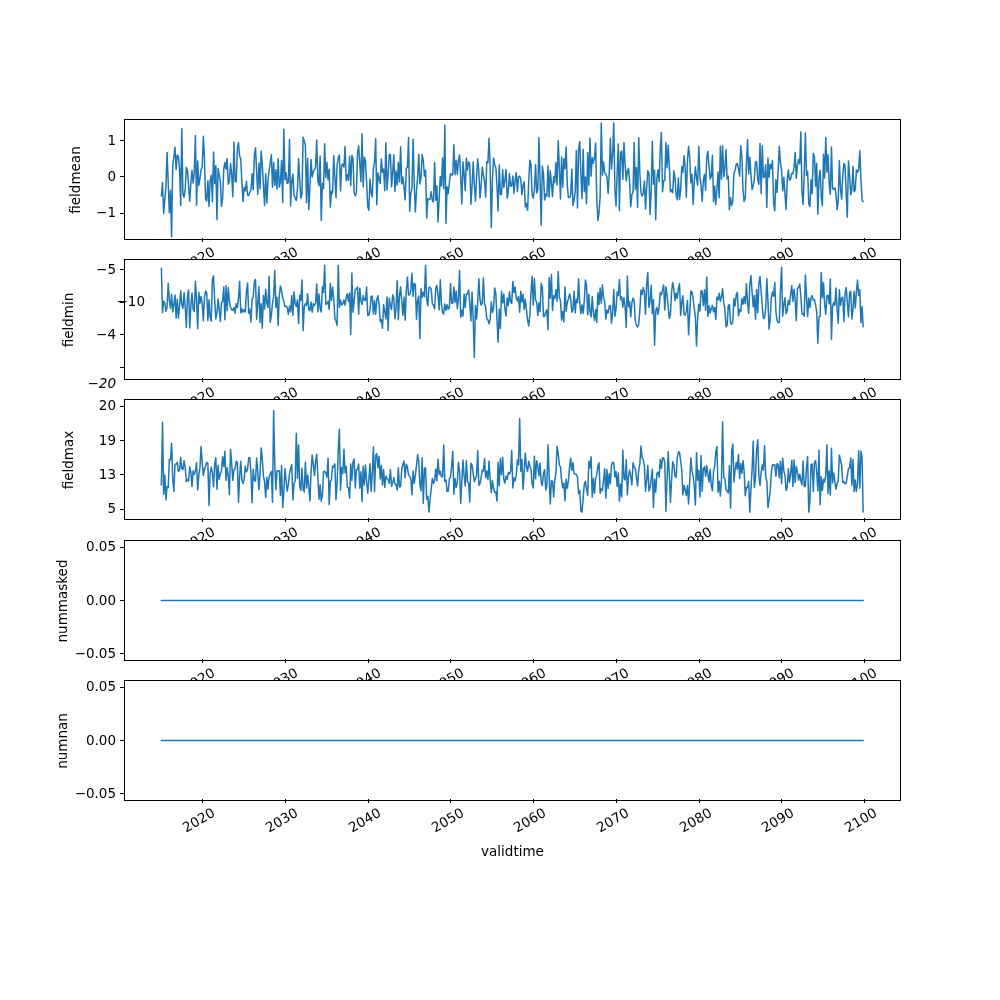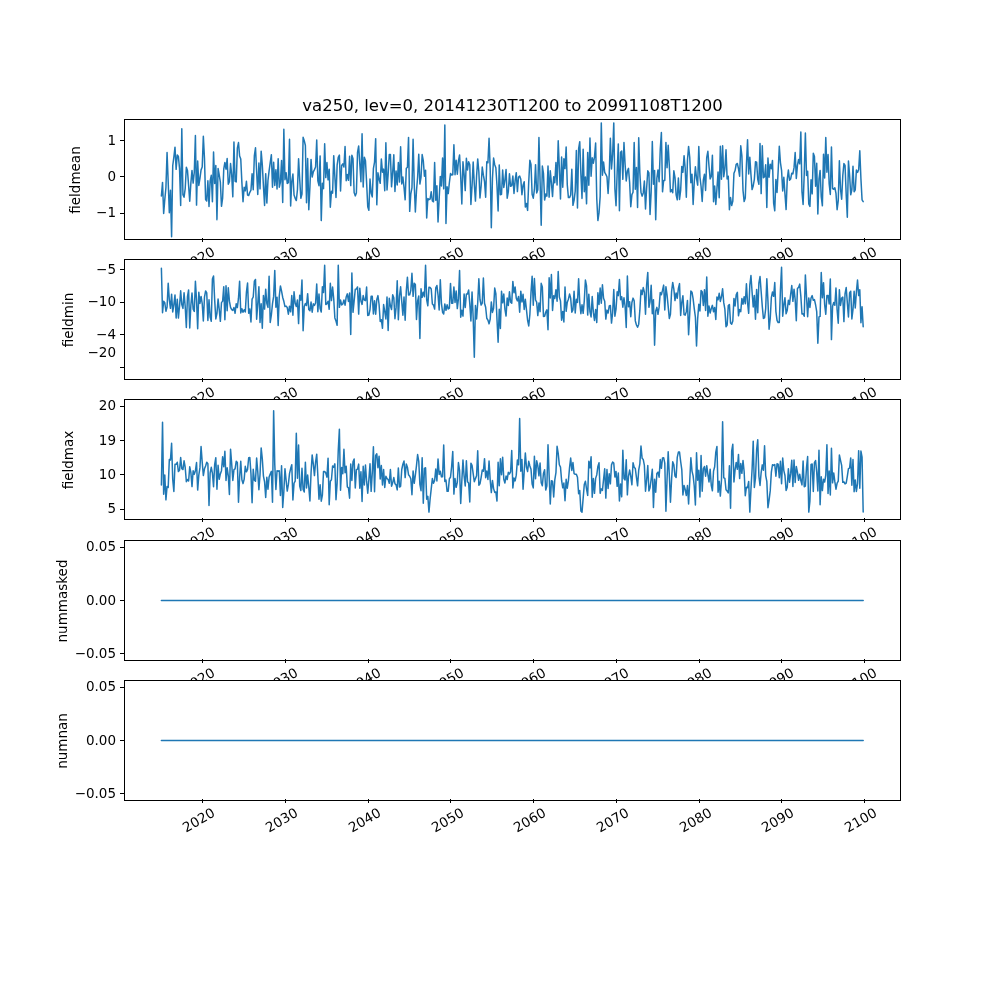--- a/index.html
+++ b/index.html
@@ -15,21 +15,20 @@
   .sub3 .ylabel{left:-63px;} .sub4 .ylabel{left:-63px;}
   .ytickmark{position:absolute;left:-5px;width:4px;height:1px;background:#000;}
   .yticklabel{position:absolute;left:-9px;transform:translate(-100%,-50%);font-size:13.5px;line-height:1;white-space:nowrap;}
   .xtickmark{position:absolute;top:118px;width:1px;height:4px;background:#000;}
   .xticklabel{position:absolute;top:125px;font-size:13.5px;line-height:1;white-space:nowrap;transform:rotate(-30deg);transform-origin:100% 0;}
 </style>
 </head>
 <body>
 
 <div class="figure">
-  <div class="fig-title">va250, lev=0, 20141230T1200 to 20991108T1200</div>
 
   <div class="subplot sub0" id="sub0">
     <div class="ylabel">fieldmean</div>
     <svg class="series" viewBox="0 0 775 119">
         <polyline points="36.39,75.94 37.53,62.39 38.66,93.50 39.79,79.60 40.93,67.48 42.06,32.61 43.20,62.30 44.33,92.71 45.46,70.18 46.60,116.84 47.73,45.76 48.86,37.08 50.00,27.14 51.13,49.36 52.27,34.96 53.40,36.54 54.53,48.36 55.67,85.47 56.80,8.77 57.93,74.60 59.07,77.24 60.20,68.57 61.34,47.23 62.47,50.42 63.60,65.37 64.74,81.22 65.87,63.06 67.00,50.44 68.14,63.10 69.27,52.53 70.41,15.59 71.54,85.12 72.67,41.11 73.81,65.49 74.94,58.26 76.07,49.90 77.21,47.08 78.34,16.20 79.48,38.60 80.61,79.55 81.74,81.04 82.88,60.82 84.01,86.43 85.14,60.90 86.28,55.30 87.41,81.65 88.55,32.04 89.68,63.51 90.81,45.60 91.95,99.63 93.08,48.47 94.21,54.95 95.35,62.08 96.48,86.30 97.62,78.26 98.75,49.15 99.88,42.50 101.02,49.16 102.15,38.59 103.28,64.31 104.42,61.75 105.55,43.54 106.69,54.76 107.82,76.85 108.95,22.10 110.09,61.26 111.22,61.94 112.36,28.20 113.49,22.54 114.62,36.08 115.76,38.98 116.89,62.60 118.02,81.76 119.16,67.20 120.29,70.83 121.43,61.32 122.56,75.01 123.69,75.44 124.83,72.36 125.96,70.20 127.09,53.74 128.23,69.64 129.36,35.62 130.50,27.85 131.63,51.52 132.76,74.45 133.90,43.03 135.03,68.87 136.16,31.14 137.30,44.88 138.43,65.88 139.57,85.52 140.70,53.63 141.83,83.09 142.97,60.48 144.10,50.94 145.23,42.57 146.37,34.73 147.50,67.26 148.64,42.33 149.77,65.54 150.90,49.84 152.04,68.88 153.17,38.80 154.30,67.13 155.44,61.98 156.57,40.41 157.71,82.59 158.84,9.30 159.97,59.71 161.11,52.65 162.24,63.44 163.37,62.61 164.51,19.34 165.64,86.02 166.78,61.39 167.91,54.05 169.04,74.94 170.18,78.31 171.31,80.58 172.44,69.75 173.58,38.71 174.71,59.51 175.85,78.30 176.98,74.05 178.11,17.28 179.25,20.66 180.38,25.47 181.51,82.73 182.65,38.40 183.78,89.63 184.92,66.92 186.05,39.39 187.18,56.97 188.32,51.79 189.45,49.64 190.58,47.02 191.72,20.07 192.85,60.75 193.99,65.65 195.12,35.88 196.25,100.61 197.39,63.19 198.52,68.64 199.66,23.81 200.79,57.61 201.92,42.48 203.06,59.86 204.19,49.23 205.32,87.23 206.46,71.28 207.59,73.16 208.73,35.63 209.86,56.61 210.99,77.57 212.13,45.22 213.26,37.29 214.39,35.08 215.53,71.05 216.66,45.44 217.80,43.86 218.93,47.04 220.06,26.54 221.20,60.67 222.33,54.45 223.46,60.36 224.60,36.20 225.73,65.60 226.87,35.13 228.00,38.68 229.13,72.44 230.27,75.87 231.40,73.04 232.53,32.38 233.67,26.00 234.80,43.88 235.94,61.77 237.07,13.84 238.20,66.89 239.34,37.13 240.47,40.84 241.60,62.41 242.74,86.66 243.87,90.23 245.01,58.99 246.14,72.92 247.27,76.88 248.41,48.65 249.54,42.05 250.67,18.63 251.81,84.86 252.94,52.76 254.08,59.38 255.21,63.35 256.34,38.91 257.48,52.29 258.61,49.14 259.74,70.75 260.88,22.69 262.01,69.93 263.15,54.24 264.28,34.49 265.41,34.39 266.55,66.84 267.68,52.52 268.81,34.86 269.95,71.42 271.08,51.02 272.22,64.89 273.35,42.50 274.48,62.09 275.62,26.87 276.75,64.00 277.88,57.07 279.02,67.34 280.15,79.81 281.29,48.25 282.42,47.42 283.55,17.40 284.69,91.37 285.82,73.82 286.95,67.91 288.09,19.23 289.22,63.88 290.36,92.06 291.49,70.76 292.62,57.30 293.76,34.16 294.89,64.06 296.03,57.23 297.16,34.52 298.29,40.55 299.43,56.23 300.56,50.29 301.69,97.99 302.83,78.55 303.96,79.64 305.10,79.13 306.23,71.72 307.36,80.98 308.50,81.82 309.63,42.56 310.76,80.33 311.90,65.70 313.03,101.90 314.17,78.96 315.30,56.39 316.43,65.90 317.57,37.94 318.70,68.86 319.83,5.01 320.97,103.48 322.10,66.85 323.24,73.55 324.37,62.73 325.50,53.47 326.64,55.04 327.77,54.78 328.90,24.78 330.04,54.67 331.17,40.33 332.31,54.13 333.44,41.01 334.57,34.90 335.71,57.04 336.84,83.91 337.97,41.85 339.11,54.34 340.24,70.61 341.38,38.33 342.51,49.97 343.64,41.64 344.78,44.73 345.91,84.41 347.04,65.91 348.18,41.93 349.31,64.54 350.45,81.12 351.58,56.13 352.71,38.93 353.85,51.73 354.98,78.05 356.11,66.25 357.25,47.03 358.38,55.17 359.52,61.50 360.65,77.21 361.78,41.84 362.92,42.69 364.05,18.20 365.18,48.34 366.32,107.82 367.45,58.43 368.59,38.04 369.72,44.73 370.85,47.74 371.99,65.76 373.12,91.06 374.25,44.89 375.39,74.80 376.52,74.31 377.66,50.03 378.79,67.49 379.92,60.09 381.06,49.55 382.19,78.14 383.33,71.65 384.46,53.80 385.59,66.37 386.73,65.62 387.86,56.11 388.99,73.38 390.13,60.68 391.26,52.64 392.40,71.58 393.53,56.99 394.66,56.09 395.80,59.27 396.93,74.63 398.06,65.12 399.20,61.66 400.33,87.02 401.47,83.54 402.60,90.38 403.73,61.90 404.87,40.15 406.00,44.52 407.13,74.18 408.27,78.16 409.40,69.70 410.54,44.65 411.67,72.88 412.80,69.71 413.94,17.51 415.07,60.56 416.20,105.13 417.34,46.02 418.47,53.40 419.61,79.99 420.74,74.09 421.87,76.10 423.01,46.06 424.14,77.13 425.27,50.79 426.41,63.00 427.54,76.58 428.68,56.72 429.81,62.74 430.94,42.47 432.08,65.05 433.21,20.76 434.34,47.88 435.48,78.95 436.61,37.09 437.75,67.18 438.88,38.68 440.01,48.60 441.15,26.95 442.28,64.87 443.41,77.60 444.55,77.59 445.68,74.94 446.82,49.34 447.95,85.36 449.08,80.45 450.22,71.18 451.35,30.45 452.48,88.03 453.62,28.82 454.75,21.65 455.89,54.10 457.02,78.39 458.15,29.36 459.29,71.68 460.42,57.09 461.55,83.85 462.69,32.40 463.82,65.28 464.96,18.11 466.09,56.25 467.22,37.85 468.36,43.16 469.49,37.08 470.63,22.97 471.76,78.71 472.89,100.52 474.03,92.66 475.16,76.41 476.29,2.88 477.43,55.14 478.56,42.07 479.70,52.42 480.83,54.35 481.96,56.73 483.10,73.48 484.23,53.99 485.36,18.36 486.50,49.05 487.63,34.45 488.77,2.88 489.90,68.85 491.03,85.73 492.17,52.33 493.30,23.88 494.43,90.72 495.57,32.26 496.70,31.15 497.84,59.35 498.97,22.48 500.10,44.51 501.24,61.02 502.37,51.09 503.50,48.32 504.64,62.69 505.77,86.67 506.91,74.66 508.04,72.26 509.17,22.57 510.31,69.26 511.44,47.61 512.57,87.56 513.71,17.76 514.84,52.71 515.98,72.35 517.11,76.15 518.24,72.92 519.38,61.12 520.51,88.95 521.64,67.95 522.78,50.79 523.91,52.78 525.05,94.54 526.18,71.81 527.31,21.41 528.45,64.26 529.58,50.43 530.71,99.82 531.85,58.37 532.98,49.92 534.12,61.73 535.25,29.47 536.38,12.59 537.52,71.85 538.65,60.43 539.78,60.46 540.92,22.39 542.05,47.77 543.19,25.24 544.32,45.69 545.45,71.85 546.59,69.72 547.72,72.64 548.85,50.87 549.99,57.64 551.12,74.73 552.26,79.85 553.39,58.12 554.52,79.41 555.66,70.31 556.79,46.41 557.92,52.27 559.06,35.69 560.19,48.30 561.33,77.16 562.46,40.25 563.59,26.40 564.73,37.26 565.86,62.76 567.00,54.18 568.13,84.56 569.26,61.92 570.40,46.80 571.53,58.26 572.66,65.12 573.80,26.42 574.93,56.73 576.07,66.49 577.20,81.48 578.33,59.92 579.47,54.25 580.60,70.42 581.73,37.39 582.87,31.31 584.00,46.24 585.14,58.98 586.27,56.44 587.40,35.23 588.54,81.77 589.67,65.95 590.80,84.40 591.94,68.62 593.07,51.95 594.21,77.67 595.34,26.29 596.47,59.26 597.61,25.68 598.74,56.64 599.87,48.90 601.01,29.86 602.14,58.88 603.28,56.31 604.41,89.75 605.54,77.58 606.68,85.51 607.81,81.10 608.94,53.27 610.08,50.56 611.21,44.25 612.35,43.45 613.48,48.62 614.61,56.14 615.75,25.80 616.88,35.81 618.01,70.37 619.15,81.60 620.28,78.04 621.42,45.33 622.55,19.68 623.68,54.07 624.82,37.26 625.95,54.43 627.08,69.62 628.22,65.95 629.35,59.37 630.49,41.75 631.62,42.15 632.75,59.43 633.89,64.23 635.02,23.62 636.15,73.62 637.29,25.84 638.42,57.82 639.56,56.78 640.69,44.84 641.82,87.59 642.96,38.07 644.09,57.13 645.22,44.18 646.36,48.67 647.49,40.43 648.63,83.02 649.76,90.80 650.89,59.38 652.03,72.56 653.16,50.73 654.30,26.36 655.43,42.59 656.56,50.33 657.70,70.98 658.83,57.32 659.96,73.84 661.10,89.58 662.23,59.70 663.37,50.08 664.50,60.23 665.63,59.03 666.77,53.17 667.90,53.86 669.03,47.67 670.17,32.51 671.30,58.40 672.44,45.31 673.57,39.45 674.70,43.85 675.84,11.90 676.97,71.72 678.10,84.45 679.24,53.80 680.37,13.04 681.51,55.38 682.64,51.27 683.77,83.95 684.91,86.37 686.04,59.69 687.17,73.86 688.31,33.29 689.44,36.52 690.58,66.30 691.71,43.35 692.84,94.02 693.98,58.98 695.11,50.46 696.24,76.70 697.38,85.81 698.51,34.25 699.65,58.01 700.78,17.61 701.91,52.14 703.05,34.48 704.18,63.90 705.31,74.47 706.45,27.00 707.58,68.65 708.72,69.23 709.85,67.77 710.98,73.39 712.12,89.77 713.25,80.56 714.38,40.70 715.52,69.22 716.65,79.15 717.79,55.63 718.92,43.55 720.05,45.43 721.19,74.35 722.32,97.33 723.45,41.12 724.59,54.94 725.72,74.72 726.86,69.91 727.99,46.33 729.12,71.80 730.26,69.79 731.39,49.99 732.52,52.44 733.66,49.78 734.79,30.71 735.93,58.87 737.06,79.80 738.19,81.60" fill="none" stroke="#1f77b4" stroke-width="1.5" stroke-linejoin="round" stroke-linecap="round"></polyline>
       </svg>
   <div class="ytickmark" style="top: 20.4152px;"></div>
       <span class="yticklabel" style="top: 20.9152px;">1</span>
       <div class="ytickmark" style="top: 56.4758px;"></div>
       <span class="yticklabel" style="top: 56.9758px;">0</span>
@@ -56,25 +55,25 @@
     </div>
 
   <div class="subplot sub1" id="sub1">
     <div class="ylabel">fieldmin</div>
     <svg class="series" viewBox="0 0 775 119">
         <polyline points="36.39,8.18 37.53,52.63 38.66,41.30 39.79,42.75 40.93,51.27 42.06,46.96 43.20,23.18 44.33,39.97 45.46,48.34 46.60,34.14 47.73,51.97 48.86,44.57 50.00,34.91 51.13,58.08 52.27,39.19 53.40,58.08 54.53,46.19 55.67,30.85 56.80,44.58 57.93,48.40 59.07,32.79 60.20,46.54 61.34,67.41 62.47,36.52 63.60,29.99 64.74,67.98 65.87,45.24 67.00,33.11 68.14,49.24 69.27,51.38 70.41,21.33 71.54,40.16 72.67,68.67 73.81,32.19 74.94,43.48 76.07,36.48 77.21,43.60 78.34,61.04 79.48,37.15 80.61,30.99 81.74,32.98 82.88,60.57 84.01,39.71 85.14,57.09 86.28,61.33 87.41,19.05 88.55,15.91 89.68,40.13 90.81,58.88 91.95,53.40 93.08,39.11 94.21,49.33 95.35,61.35 96.48,42.65 97.62,41.09 98.75,26.71 99.88,59.71 101.02,25.85 102.15,50.67 103.28,27.82 104.42,41.15 105.55,47.40 106.69,49.69 107.82,50.45 108.95,47.40 110.09,53.26 111.22,43.63 112.36,47.58 113.49,38.18 114.62,21.16 115.76,52.92 116.89,48.79 118.02,52.27 119.16,49.72 120.29,51.97 121.43,31.99 122.56,23.07 123.69,53.25 124.83,49.00 125.96,62.00 127.09,39.16 128.23,36.99 129.36,21.19 130.50,19.46 131.63,59.17 132.76,43.86 133.90,26.71 135.03,62.39 136.16,43.73 137.30,68.27 138.43,35.55 139.57,49.09 140.70,29.13 141.83,43.44 142.97,47.36 144.10,16.20 145.23,62.48 146.37,54.99 147.50,43.58 148.64,36.39 149.77,10.39 150.90,47.25 152.04,37.33 153.17,65.53 154.30,35.78 155.44,25.91 156.57,31.10 157.71,37.44 158.84,41.29 159.97,46.59 161.11,46.12 162.24,47.53 163.37,54.19 164.51,46.16 165.64,51.83 166.78,35.50 167.91,55.27 169.04,31.73 170.18,43.24 171.31,46.53 172.44,39.96 173.58,63.60 174.71,35.35 175.85,40.18 176.98,19.99 178.11,70.70 179.25,46.50 180.38,43.45 181.51,45.53 182.65,33.63 183.78,49.58 184.92,50.79 186.05,42.04 187.18,52.15 188.32,43.85 189.45,45.37 190.58,43.02 191.72,23.96 192.85,51.64 193.99,34.12 195.12,48.61 196.25,52.06 197.39,26.66 198.52,32.53 199.66,5.20 200.79,44.57 201.92,43.66 203.06,41.21 204.19,49.28 205.32,23.21 206.46,40.61 207.59,27.10 208.73,38.80 209.86,57.91 210.99,60.99 212.13,65.33 213.26,5.20 214.39,47.37 215.53,40.08 216.66,44.93 217.80,44.00 218.93,39.92 220.06,45.16 221.20,36.90 222.33,33.83 223.46,41.45 224.60,33.01 225.73,74.42 226.87,12.89 228.00,52.30 229.13,41.14 230.27,29.20 231.40,29.11 232.53,26.93 233.67,54.10 234.80,28.15 235.94,41.02 237.07,44.39 238.20,35.56 239.34,40.06 240.47,40.62 241.60,27.11 242.74,55.42 243.87,55.14 245.01,49.50 246.14,36.31 247.27,36.19 248.41,54.03 249.54,40.81 250.67,54.15 251.81,39.53 252.94,35.60 254.08,44.48 255.21,61.57 256.34,59.74 257.48,68.30 258.61,44.57 259.74,51.42 260.88,58.99 262.01,37.07 263.15,70.58 264.28,38.28 265.41,45.88 266.55,49.46 267.68,34.72 268.81,37.75 269.95,58.72 271.08,47.63 272.22,20.77 273.35,59.68 274.48,36.17 275.62,26.86 276.75,41.50 277.88,55.16 279.02,37.11 280.15,60.20 281.29,31.15 282.42,17.18 283.55,35.02 284.69,34.83 285.82,30.24 286.95,13.23 288.09,36.36 289.22,23.14 290.36,24.58 291.49,59.42 292.62,40.82 293.76,35.99 294.89,78.45 296.03,28.87 297.16,37.37 298.29,32.16 299.43,36.69 300.56,5.20 301.69,39.76 302.83,45.82 303.96,27.15 305.10,27.46 306.23,29.00 307.36,44.01 308.50,45.09 309.63,49.10 310.76,27.93 311.90,25.46 313.03,34.81 314.17,49.95 315.30,19.73 316.43,43.30 317.57,52.26 318.70,54.04 319.83,43.91 320.97,50.28 322.10,44.82 323.24,48.99 324.37,48.11 325.50,23.39 326.64,43.32 327.77,43.14 328.90,26.90 330.04,42.43 331.17,31.04 332.31,48.58 333.44,38.63 334.57,10.41 335.71,57.19 336.84,50.32 337.97,56.11 339.11,34.05 340.24,47.55 341.38,33.94 342.51,33.93 343.64,30.02 344.78,43.67 345.91,60.91 347.04,31.99 348.18,57.66 349.31,97.35 350.45,45.48 351.58,59.03 352.71,42.86 353.85,18.86 354.98,39.48 356.11,45.01 357.25,43.05 358.38,17.96 359.52,43.26 360.65,47.28 361.78,58.24 362.92,60.06 364.05,63.87 365.18,59.28 366.32,41.88 367.45,52.40 368.59,48.26 369.72,28.10 370.85,33.64 371.99,59.54 373.12,82.31 374.25,49.18 375.39,68.43 376.52,31.31 377.66,42.85 378.79,34.05 379.92,49.18 381.06,56.06 382.19,38.02 383.33,45.50 384.46,31.72 385.59,42.22 386.73,43.22 387.86,21.38 388.99,32.73 390.13,27.10 391.26,38.16 392.40,40.91 393.53,36.40 394.66,52.23 395.80,31.16 396.93,41.90 398.06,34.34 399.20,49.45 400.33,39.33 401.47,49.87 402.60,60.26 403.73,65.97 404.87,54.46 406.00,32.59 407.13,16.20 408.27,45.21 409.40,18.49 410.54,39.98 411.67,42.11 412.80,55.59 413.94,43.08 415.07,51.62 416.20,23.37 417.34,26.91 418.47,56.40 419.61,56.21 420.74,52.06 421.87,49.88 423.01,69.71 424.14,17.73 425.27,37.99 426.41,14.48 427.54,50.56 428.68,35.63 429.81,38.52 430.94,29.71 432.08,41.25 433.21,11.56 434.34,37.05 435.48,40.91 436.61,60.14 437.75,51.44 438.88,61.90 440.01,26.90 441.15,51.34 442.28,42.20 443.41,39.21 444.55,34.06 445.68,38.28 446.82,52.19 447.95,49.83 449.08,31.28 450.22,52.95 451.35,39.29 452.48,42.37 453.62,18.82 454.75,42.48 455.89,53.78 457.02,44.77 458.15,53.32 459.29,40.83 460.42,20.04 461.55,25.95 462.69,55.09 463.82,34.13 464.96,51.84 466.09,56.92 467.22,36.58 468.36,52.38 469.49,60.51 470.63,49.61 471.76,62.58 472.89,32.71 474.03,44.38 475.16,28.05 476.29,43.13 477.43,24.77 478.56,38.30 479.70,41.30 480.83,59.11 481.96,50.12 483.10,53.01 484.23,46.00 485.36,45.48 486.50,63.11 487.63,53.02 488.77,29.62 489.90,56.13 491.03,49.05 492.17,31.75 493.30,35.61 494.43,19.62 495.57,39.64 496.70,36.70 497.84,47.28 498.97,37.76 500.10,46.18 501.24,67.46 502.37,15.95 503.50,46.76 504.64,41.66 505.77,56.79 506.91,42.55 508.04,38.12 509.17,40.69 510.31,60.91 511.44,64.99 512.57,67.24 513.71,64.14 514.84,50.43 515.98,30.05 517.11,34.51 518.24,27.56 519.38,32.07 520.51,54.23 521.64,24.45 522.78,12.38 523.91,47.28 525.05,41.75 526.18,25.29 527.31,53.68 528.45,39.64 529.58,85.14 530.71,51.00 531.85,47.38 532.98,54.34 534.12,47.16 535.25,32.56 536.38,34.74 537.52,30.16 538.65,25.11 539.78,50.00 540.92,26.68 542.05,34.93 543.19,46.56 544.32,58.43 545.45,54.27 546.59,31.57 547.72,22.41 548.85,29.11 549.99,40.58 551.12,32.89 552.26,38.28 553.39,28.35 554.52,23.61 555.66,55.39 556.79,42.36 557.92,35.72 559.06,54.67 560.19,55.13 561.33,51.63 562.46,40.40 563.59,74.74 564.73,53.59 565.86,31.00 567.00,32.18 568.13,38.88 569.26,48.55 570.40,57.14 571.53,86.04 572.66,58.62 573.80,44.36 574.93,50.94 576.07,30.58 577.20,31.74 578.33,45.56 579.47,29.72 580.60,50.45 581.73,17.09 582.87,56.16 584.00,46.03 585.14,52.96 586.27,48.54 587.40,45.35 588.54,51.78 589.67,47.46 590.80,59.52 591.94,36.99 593.07,39.84 594.21,33.29 595.34,41.44 596.47,36.76 597.61,28.72 598.74,42.65 599.87,49.24 601.01,66.73 602.14,65.13 603.28,45.62 604.41,44.50 605.54,62.95 606.68,64.18 607.81,60.94 608.94,38.43 610.08,45.93 611.21,34.82 612.35,32.34 613.48,55.77 614.61,49.55 615.75,51.77 616.88,38.46 618.01,44.22 619.15,36.67 620.28,43.71 621.42,23.68 622.55,42.79 623.68,53.33 624.82,25.01 625.95,15.48 627.08,32.03 628.22,46.92 629.35,35.44 630.49,59.17 631.62,29.38 632.75,52.63 633.89,23.11 635.02,16.57 636.15,31.49 637.29,46.52 638.42,58.41 639.56,57.90 640.69,48.72 641.82,18.67 642.96,41.34 644.09,69.25 645.22,58.46 646.36,37.56 647.49,31.99 648.63,36.36 649.76,22.48 650.89,51.49 652.03,60.37 653.16,62.59 654.30,62.49 655.43,30.30 656.56,7.30 657.70,56.15 658.83,44.86 659.96,37.71 661.10,53.85 662.23,50.27 663.37,40.25 664.50,44.48 665.63,34.49 666.77,25.47 667.90,41.34 669.03,29.15 670.17,39.61 671.30,60.65 672.44,28.51 673.57,27.40 674.70,24.12 675.84,36.24 676.97,53.88 678.10,53.76 679.24,56.28 680.37,14.89 681.51,36.53 682.64,56.68 683.77,37.88 684.91,47.41 686.04,37.98 687.17,35.62 688.31,40.32 689.44,39.61 690.58,44.75 691.71,51.59 692.84,83.17 693.98,56.92 695.11,56.42 696.24,12.42 697.38,37.83 698.51,22.64 699.65,44.73 700.78,54.33 701.91,35.48 703.05,35.40 704.18,44.01 705.31,18.98 706.45,79.62 707.58,46.16 708.72,42.47 709.85,45.32 710.98,27.92 712.12,49.96 713.25,63.15 714.38,29.84 715.52,45.51 716.65,38.04 717.79,37.14 718.92,61.60 720.05,33.62 721.19,27.58 722.32,42.59 723.45,57.04 724.59,33.02 725.72,31.20 726.86,59.02 727.99,49.36 729.12,31.25 730.26,48.01 731.39,31.89 732.52,20.10 733.66,35.58 734.79,29.73 735.93,62.68 737.06,46.67 738.19,66.69" fill="none" stroke="#1f77b4" stroke-width="1.5" stroke-linejoin="round" stroke-linecap="round"></polyline>
       </svg>
   <div class="ytickmark" style="top: 9.2541px;"></div>
       <span class="yticklabel" style="top: 9.7541px;">−5</span>
       <div class="ytickmark" style="top: 41.7678px;"></div>
-      <span class="yticklabel" style="top: 42.2678px;">−10</span>
+      <span class="yticklabel" style="top: 42.2678px; margin-left: 29px;">−10</span>
       <div class="ytickmark" style="top: 74.2814px;"></div>
       <span class="yticklabel" style="top: 74.7814px;">−4</span>
       <div class="ytickmark" style="top: 106.795px;"></div>
-      <span class="yticklabel" style="top: 93px;">−20</span>
+      <span class="yticklabel" style="top: 124px; font-style: italic;">−20</span>
       <div class="xtickmark" style="left: 77.2481px;"></div>
       <span class="xticklabel" style="right: 689.252px;">2020</span>
       <div class="xtickmark" style="left: 159.959px;"></div>
       <span class="xticklabel" style="right: 606.541px;">2030</span>
       <div class="xtickmark" style="left: 242.67px;"></div>
       <span class="xticklabel" style="right: 523.83px;">2040</span>
       <div class="xtickmark" style="left: 325.38px;"></div>
       <span class="xticklabel" style="right: 441.12px;">2050</span>
       <div class="xtickmark" style="left: 408.091px;"></div>
       <span class="xticklabel" style="right: 358.409px;">2060</span>
@@ -91,21 +90,21 @@
   <div class="subplot sub2" id="sub2">
     <div class="ylabel">fieldmax</div>
     <svg class="series" viewBox="0 0 775 119">
         <polyline points="36.39,85.02 37.53,22.35 38.66,94.17 39.79,74.92 40.93,99.85 42.06,86.45 43.20,87.44 44.33,59.55 45.46,59.99 46.60,43.36 47.73,79.51 48.86,91.52 50.00,64.17 51.13,64.37 52.27,62.25 53.40,71.58 54.53,70.19 55.67,57.46 56.80,68.75 57.93,69.57 59.07,60.79 60.20,67.49 61.34,81.68 62.47,79.53 63.60,81.01 64.74,66.85 65.87,72.34 67.00,86.62 68.14,70.76 69.27,74.37 70.41,70.79 71.54,62.50 72.67,90.09 73.81,75.12 74.94,67.88 76.07,46.51 77.21,62.19 78.34,75.53 79.48,68.83 80.61,65.97 81.74,62.32 82.88,63.74 84.01,105.52 85.14,72.83 86.28,67.30 87.41,73.29 88.55,86.79 89.68,64.33 90.81,57.70 91.95,89.26 93.08,65.30 94.21,79.27 95.35,73.96 96.48,70.66 97.62,56.73 98.75,66.79 99.88,51.33 101.02,80.39 102.15,67.85 103.28,75.64 104.42,94.52 105.55,49.30 106.69,63.92 107.82,80.40 108.95,69.65 110.09,68.87 111.22,61.24 112.36,62.57 113.49,102.23 114.62,76.94 115.76,61.22 116.89,79.73 118.02,83.62 119.16,79.31 120.29,66.37 121.43,71.82 122.56,69.39 123.69,57.78 124.83,57.57 125.96,73.68 127.09,102.82 128.23,69.28 129.36,80.23 130.50,81.17 131.63,58.11 132.76,71.57 133.90,89.72 135.03,74.43 136.16,47.88 137.30,58.71 138.43,76.08 139.57,81.74 140.70,97.50 141.83,77.28 142.97,89.14 144.10,77.07 145.23,73.94 146.37,71.39 147.50,102.18 148.64,10.66 149.77,64.35 150.90,89.43 152.04,70.66 153.17,71.26 154.30,70.71 155.44,95.53 156.57,65.65 157.71,107.56 158.84,91.46 159.97,68.74 161.11,80.35 162.24,91.08 163.37,84.40 164.51,73.56 165.64,68.55 166.78,64.76 167.91,99.90 169.04,83.25 170.18,81.06 171.31,33.35 172.44,78.32 173.58,45.05 174.71,85.97 175.85,90.47 176.98,68.35 178.11,89.40 179.25,91.97 180.38,62.18 181.51,87.92 182.65,75.11 183.78,86.93 184.92,100.91 186.05,73.00 187.18,54.91 188.32,64.04 189.45,75.60 190.58,62.08 191.72,54.14 192.85,75.95 193.99,99.16 195.12,84.71 196.25,101.17 197.39,95.18 198.52,71.48 199.66,71.47 200.79,72.94 201.92,77.12 203.06,58.13 204.19,104.74 205.32,81.20 206.46,79.76 207.59,65.98 208.73,67.22 209.86,63.84 210.99,99.77 212.13,83.09 213.26,50.33 214.39,29.21 215.53,90.14 216.66,67.49 217.80,73.66 218.93,49.21 220.06,72.68 221.20,66.21 222.33,86.95 223.46,87.81 224.60,98.13 225.73,64.04 226.87,80.56 228.00,61.68 229.13,58.93 230.27,87.91 231.40,69.75 232.53,69.11 233.67,64.11 234.80,88.24 235.94,71.72 237.07,101.59 238.20,66.30 239.34,84.91 240.47,65.02 241.60,81.18 242.74,93.13 243.87,79.62 245.01,63.69 246.14,91.37 247.27,72.97 248.41,46.77 249.54,91.78 250.67,55.46 251.81,53.75 252.94,67.77 254.08,56.16 255.21,78.88 256.34,65.48 257.48,84.97 258.61,69.47 259.74,87.39 260.88,76.32 262.01,78.67 263.15,79.51 264.28,83.23 265.41,69.61 266.55,86.22 267.68,82.86 268.81,77.55 269.95,83.72 271.08,84.88 272.22,89.87 273.35,67.88 274.48,87.06 275.62,86.32 276.75,69.50 277.88,64.27 279.02,61.03 280.15,77.62 281.29,63.89 282.42,67.20 283.55,74.79 284.69,76.20 285.82,78.75 286.95,94.65 288.09,70.94 289.22,83.30 290.36,75.05 291.49,65.61 292.62,54.59 293.76,61.27 294.89,84.48 296.03,90.70 297.16,57.73 298.29,103.24 299.43,68.36 300.56,67.78 301.69,99.21 302.83,96.39 303.96,112.12 305.10,99.16 306.23,88.88 307.36,78.49 308.50,83.23 309.63,80.50 310.76,69.09 311.90,81.01 313.03,59.00 314.17,74.43 315.30,71.20 316.43,76.87 317.57,76.65 318.70,45.00 319.83,81.38 320.97,80.11 322.10,91.37 323.24,91.19 324.37,78.70 325.50,77.26 326.64,66.54 327.77,51.43 328.90,94.11 330.04,78.52 331.17,87.32 332.31,82.40 333.44,62.56 334.57,70.58 335.71,103.39 336.84,80.64 337.97,59.93 339.11,76.25 340.24,85.89 341.38,60.83 342.51,81.78 343.64,83.07 344.78,102.03 345.91,63.23 347.04,65.33 348.18,73.66 349.31,81.75 350.45,78.61 351.58,75.70 352.71,50.69 353.85,85.27 354.98,83.88 356.11,77.59 357.25,70.07 358.38,71.28 359.52,58.64 360.65,77.69 361.78,71.05 362.92,79.46 364.05,60.96 365.18,79.84 366.32,92.62 367.45,80.40 368.59,88.62 369.72,92.40 370.85,91.91 371.99,101.07 373.12,62.20 374.25,85.81 375.39,58.73 376.52,74.76 377.66,57.31 378.79,79.19 379.92,82.92 381.06,76.08 382.19,79.51 383.33,72.31 384.46,74.02 385.59,71.87 386.73,50.46 387.86,87.89 388.99,77.92 390.13,80.87 391.26,75.15 392.40,60.01 393.53,64.75 394.66,18.61 395.80,71.21 396.93,59.47 398.06,89.32 399.20,71.65 400.33,52.93 401.47,67.01 402.60,71.53 403.73,61.33 404.87,65.91 406.00,69.28 407.13,83.97 408.27,87.88 409.40,56.36 410.54,78.80 411.67,60.77 412.80,65.67 413.94,75.87 415.07,63.02 416.20,82.74 417.34,85.79 418.47,73.40 419.61,69.78 420.74,89.94 421.87,86.01 423.01,44.75 424.14,75.49 425.27,103.88 426.41,80.66 427.54,81.10 428.68,97.02 429.81,79.80 430.94,72.68 432.08,46.37 433.21,53.43 434.34,64.71 435.48,67.14 436.61,80.47 437.75,87.86 438.88,83.06 440.01,100.67 441.15,79.32 442.28,88.23 443.41,80.59 444.55,67.54 445.68,58.09 446.82,70.49 447.95,62.50 449.08,73.68 450.22,74.29 451.35,74.14 452.48,77.30 453.62,93.70 454.75,90.53 455.89,110.88 457.02,112.12 458.15,98.35 459.29,84.46 460.42,81.27 461.55,89.11 462.69,95.37 463.82,61.24 464.96,67.86 466.09,56.85 467.22,97.17 468.36,78.56 469.49,93.32 470.63,78.38 471.76,74.89 472.89,66.39 474.03,62.83 475.16,93.26 476.29,88.87 477.43,90.34 478.56,79.43 479.70,68.76 480.83,98.10 481.96,69.44 483.10,88.53 484.23,73.79 485.36,83.86 486.50,64.88 487.63,62.00 488.77,63.07 489.90,77.05 491.03,71.46 492.17,86.35 493.30,72.94 494.43,101.02 495.57,83.98 496.70,96.82 497.84,50.27 498.97,78.46 500.10,79.99 501.24,59.83 502.37,94.87 503.50,76.07 504.64,70.03 505.77,76.45 506.91,84.83 508.04,62.73 509.17,67.20 510.31,68.49 511.44,77.30 512.57,85.86 513.71,70.08 514.84,63.78 515.98,46.06 517.11,58.30 518.24,59.45 519.38,65.45 520.51,91.21 521.64,80.01 522.78,65.51 523.91,90.99 525.05,87.72 526.18,79.03 527.31,69.23 528.45,107.58 529.58,79.30 530.71,92.30 531.85,73.53 532.98,72.16 534.12,77.19 535.25,59.61 536.38,68.33 537.52,57.91 538.65,57.64 539.78,63.13 540.92,111.24 542.05,79.17 543.19,51.67 544.32,75.33 545.45,102.33 546.59,79.10 547.72,61.75 548.85,64.73 549.99,76.12 551.12,77.46 552.26,57.32 553.39,52.05 554.52,52.12 555.66,61.51 556.79,69.56 557.92,94.92 559.06,85.47 560.19,89.51 561.33,95.54 562.46,85.54 563.59,103.92 564.73,81.32 565.86,57.67 567.00,71.12 568.13,75.93 569.26,86.28 570.40,105.03 571.53,52.87 572.66,80.15 573.80,70.25 574.93,96.95 576.07,55.55 577.20,91.21 578.33,68.94 579.47,66.49 580.60,76.27 581.73,65.64 582.87,74.38 584.00,81.93 585.14,69.13 586.27,85.31 587.40,90.75 588.54,71.10 589.67,66.73 590.80,52.11 591.94,46.41 593.07,92.20 594.21,81.20 595.34,96.12 596.47,80.19 597.61,21.78 598.74,77.79 599.87,78.44 601.01,89.78 602.14,91.02 603.28,92.97 604.41,65.73 605.54,108.27 606.68,51.03 607.81,44.16 608.94,81.96 610.08,69.86 611.21,62.44 612.35,69.28 613.48,54.38 614.61,78.57 615.75,63.54 616.88,73.36 618.01,60.57 619.15,71.78 620.28,95.72 621.42,87.18 622.55,87.62 623.68,81.42 624.82,112.12 625.95,89.33 627.08,69.54 628.22,41.13 629.35,87.46 630.49,77.92 631.62,49.82 632.75,39.67 633.89,76.23 635.02,85.42 636.15,72.52 637.29,64.87 638.42,70.16 639.56,45.69 640.69,75.56 641.82,81.33 642.96,107.68 644.09,100.07 645.22,90.92 646.36,72.16 647.49,64.74 648.63,65.49 649.76,64.45 650.89,76.26 652.03,63.81 653.16,64.16 654.30,77.81 655.43,61.25 656.56,83.75 657.70,58.11 658.83,70.57 659.96,75.54 661.10,90.50 662.23,87.24 663.37,68.87 664.50,82.29 665.63,73.65 666.77,60.29 667.90,86.43 669.03,59.96 670.17,82.49 671.30,66.51 672.44,72.03 673.57,80.33 674.70,74.24 675.84,80.62 676.97,84.86 678.10,60.99 679.24,86.76 680.37,86.18 681.51,67.46 682.64,56.49 683.77,112.12 684.91,101.08 686.04,64.38 687.17,63.98 688.31,91.51 689.44,62.58 690.58,60.53 691.71,72.29 692.84,91.04 693.98,50.35 695.11,104.73 696.24,76.72 697.38,90.61 698.51,79.17 699.65,82.03 700.78,75.16 701.91,44.77 703.05,93.39 704.18,71.03 705.31,94.93 706.45,48.29 707.58,82.86 708.72,72.91 709.85,81.71 710.98,89.17 712.12,83.03 713.25,81.11 714.38,54.91 715.52,60.33 716.65,65.36 717.79,82.34 718.92,81.84 720.05,83.94 721.19,83.11 722.32,76.35 723.45,68.61 724.59,68.12 725.72,57.90 726.86,85.25 727.99,59.50 729.12,91.75 730.26,79.94 731.39,91.38 732.52,83.74 733.66,50.63 734.79,88.15 735.93,51.07 737.06,57.20 738.19,112.08" fill="none" stroke="#1f77b4" stroke-width="1.5" stroke-linejoin="round" stroke-linecap="round"></polyline>
       </svg>
   <div class="ytickmark" style="top: 5.69075px;"></div>
       <span class="yticklabel" style="top: 6.19075px;">20</span>
       <div class="ytickmark" style="top: 40.0838px;"></div>
       <span class="yticklabel" style="top: 40.5838px;">19</span>
       <div class="ytickmark" style="top: 74.4769px;"></div>
-      <span class="yticklabel" style="top: 74.9769px;">10</span>
+      <span class="yticklabel" style="top: 74.9769px;">13</span>
       <div class="ytickmark" style="top: 108.87px;"></div>
       <span class="yticklabel" style="top: 109.37px;">5</span>
       <div class="xtickmark" style="left: 77.2481px;"></div>
       <span class="xticklabel" style="right: 689.252px;">2020</span>
       <div class="xtickmark" style="left: 159.959px;"></div>
       <span class="xticklabel" style="right: 606.541px;">2030</span>
       <div class="xtickmark" style="left: 242.67px;"></div>
       <span class="xticklabel" style="right: 523.83px;">2040</span>
       <div class="xtickmark" style="left: 325.38px;"></div>
       <span class="xticklabel" style="right: 441.12px;">2050</span>
@@ -176,13 +175,14 @@
       <div class="xtickmark" style="left: 490.802px;"></div>
       <span class="xticklabel" style="right: 275.698px;">2070</span>
       <div class="xtickmark" style="left: 573.513px;"></div>
       <span class="xticklabel" style="right: 192.987px;">2080</span>
       <div class="xtickmark" style="left: 656.224px;"></div>
       <span class="xticklabel" style="right: 110.276px;">2090</span>
       <div class="xtickmark" style="left: 738.934px;"></div>
       <span class="xticklabel" style="right: 27.5656px;">2100</span>
     </div>
 
+  <div class="xlabel">validtime</div>
 </div>
 
 </body></html>

